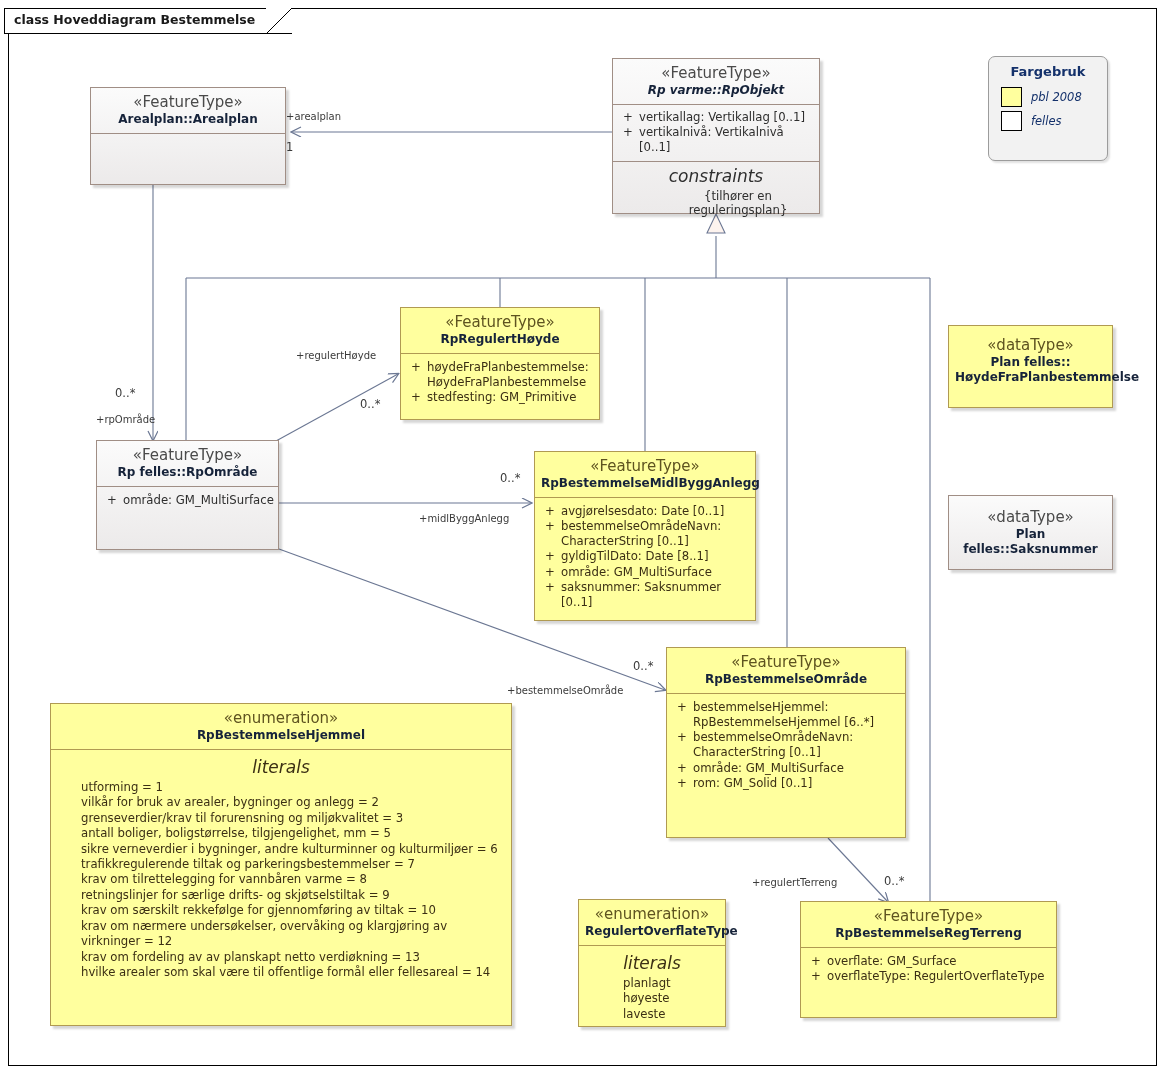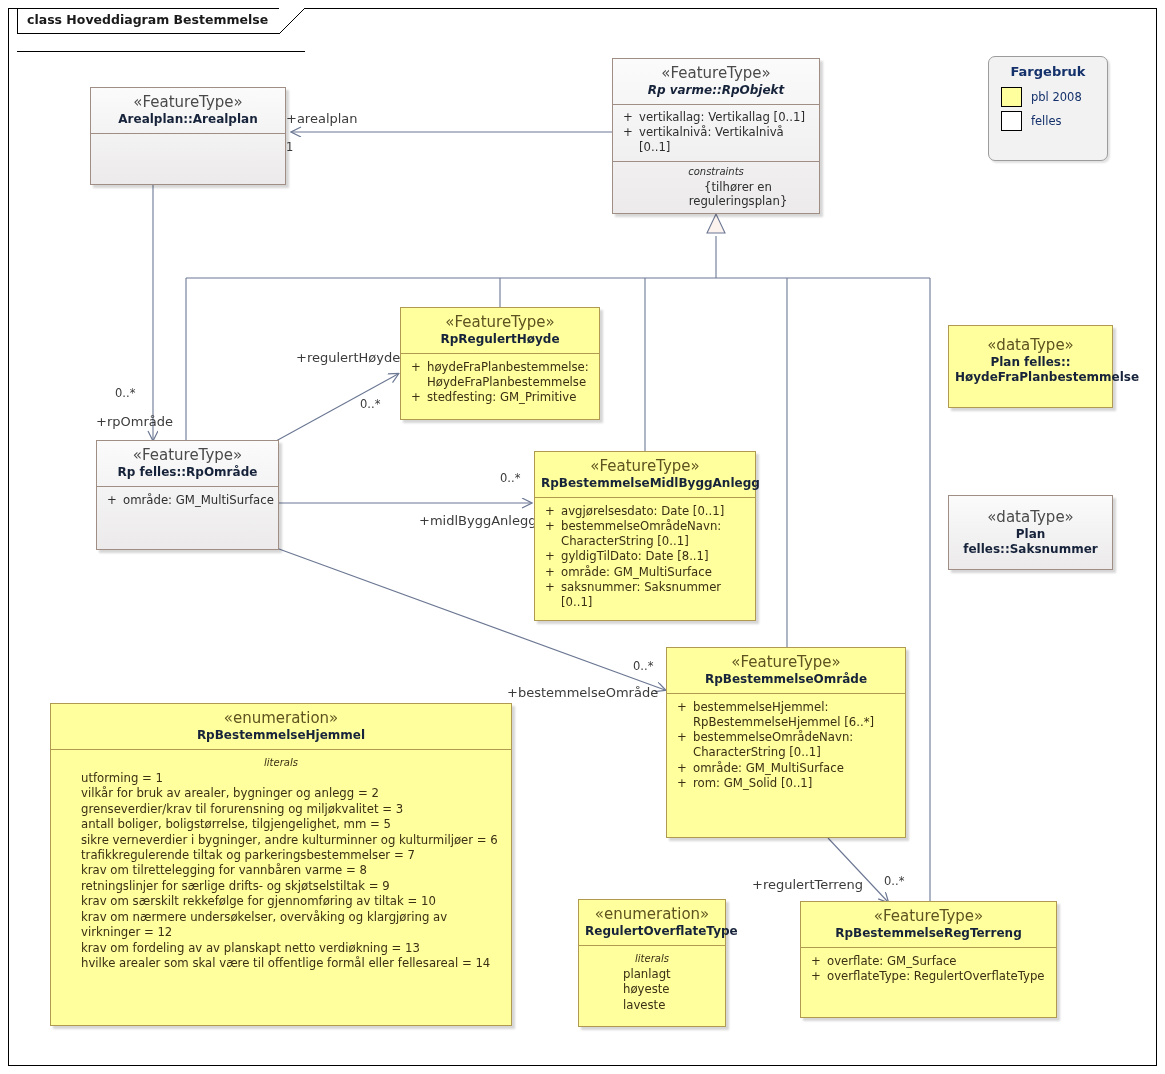--- a/index.html
+++ b/index.html
@@ -3,21 +3,21 @@
 <meta charset="utf-8">
 <title>class Hoveddiagram Bestemmelse</title>
 <style>
   html,body{margin:0;padding:0;background:#ffffff;}
   body{font-family:"DejaVu Sans","Liberation Sans",sans-serif;}
   #canvas{position:relative;width:1165px;height:1074px;overflow:hidden;background:#fff;}
 
   
   #frame{position:absolute;left:8px;top:8px;width:1149px;height:1058px;
          border:1px solid #000;box-sizing:border-box;}
-  #frame-tab{position:absolute;left:17px;top:8px;height:44px;
+  #frame-tab{position:absolute;left:4px;top:8px;height:26px;
              border:1px solid #000;border-bottom:1px solid #000;background:#fff;
              box-sizing:border-box;z-index:5;text-align:right;}
   #frame-tab .tab-body{position:absolute;left:0;top:0;height:26px;width:220px;
              background:#fff;border-right:none;box-sizing:border-box;}
   #frame-tab .tab-label{position:absolute;left:10px;top:4px;white-space:nowrap;
              font-size:12.5px;font-weight:bold;color:#1a1a1a;}
   #frame-tab .tab-slant{position:absolute;left:219px;top:0;width:26px;height:26px;}
 
   
   #links{position:absolute;left:0;top:0;width:1165px;height:1074px;}
@@ -36,37 +36,37 @@
   .cname{font-size:12px;font-weight:bold;color:#16233a;}
   .cls.felles .cname{font-style:italic;}
   .cls.felles.notitalic .cname{font-style:normal;}
   .body{padding:6px 4px 8px 4px;}
   .attr{font-size:11.7px;color:#3b2f14;line-height:1.30;
         display:flex;align-items:flex-start;}
   .cls.felles .attr{color:#2e2e2e;}
   .attr .vis{width:22px;flex:0 0 22px;text-align:center;}
   .attr .txt{flex:1 1 auto;}
   .attr .txt .cont{display:block;}
-  .sect-title{text-align:center;font-style:italic;font-size:10px;
+  .sect-title{text-align:center;font-style:italic;font-size:17px;
               color:#3b2f14;padding:4px 0 3px 0;}
   .cls.felles .sect-title{color:#2e2e2e;}
   .constraint{text-align:center;font-size:11.7px;color:#2e2e2e;padding-bottom:5px;margin-left:44px;}
   .lit{font-size:11.7px;color:#3b2f14;line-height:1.32;padding-left:26px;}
 
   
-  .elabel{position:absolute;font-size:13px;color:#3b3b3b;white-space:nowrap;}
+  .elabel{position:absolute;font-size:10px;color:#3b3b3b;white-space:nowrap;}
   .elabel.mult{font-size:11.5px;}
 
   
   #legend{position:absolute;left:988px;top:56px;width:120px;height:105px;
           background:#f2f2f2;border:1px solid #9c9c9c;border-radius:7px;
           box-shadow:2px 2px 2px rgba(0,0,0,0.12);box-sizing:border-box;}
   #legend .ltitle{text-align:center;font-size:13px;font-weight:bold;
                   color:#14316b;padding:7px 0 6px 0;}
-  #legend .lrow{display:flex;align-items:center;padding:2px 0 2px 12px;}
+  #legend .lrow{display:flex;align-items:center;padding:2px 0 2px 12px;font-style:italic;}
   #legend .swatch{width:21px;height:20px;border:1px solid #000;box-sizing:border-box;}
   #legend .swatch.pbl{background:#ffff9e;}
   #legend .swatch.felles{background:#ffffff;}
   #legend .ltext{font-size:11.5px;color:#14316b;padding-left:9px;}
 </style>
 </head>
 <body>
 
 <div id="canvas">
 

